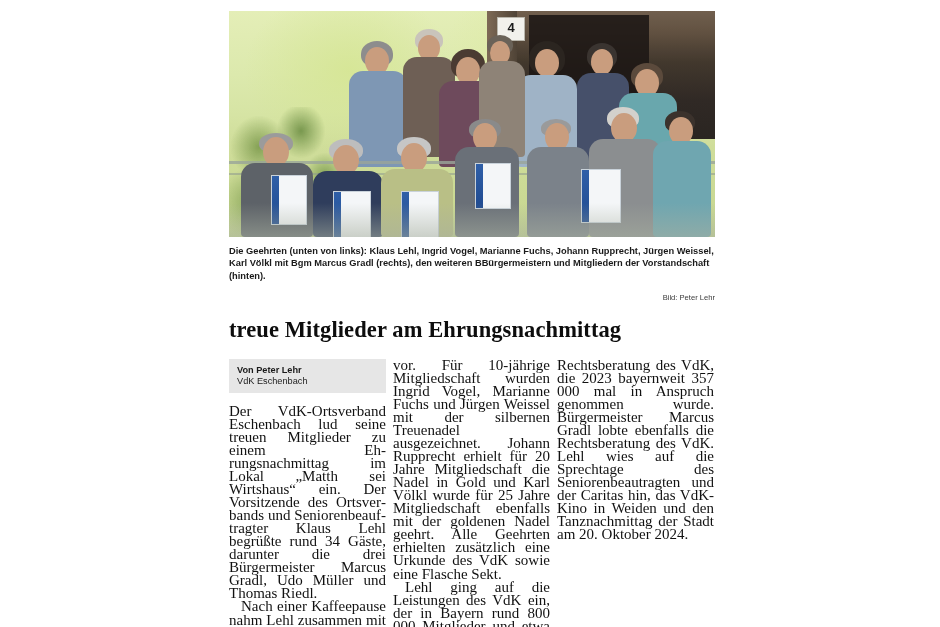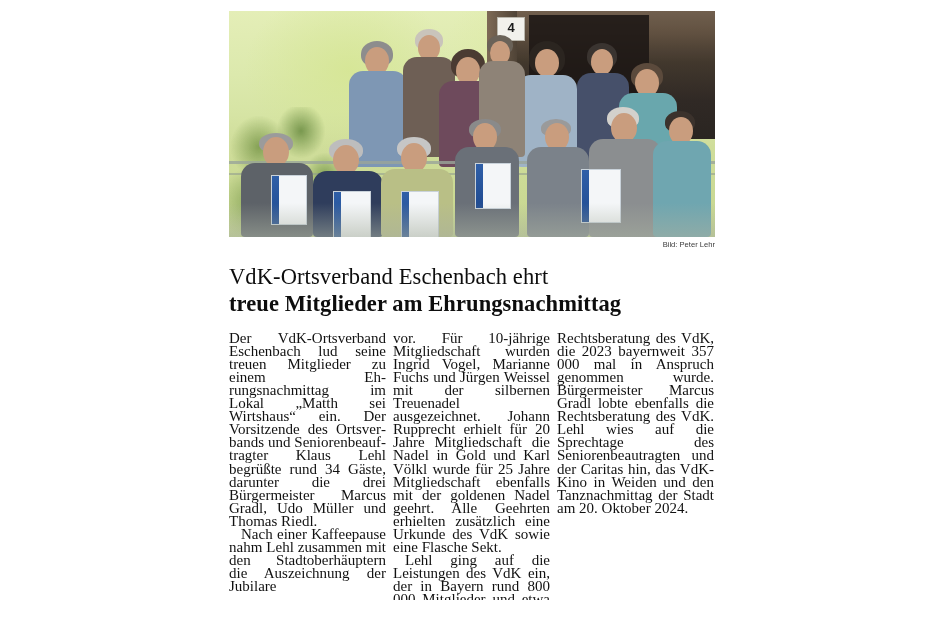--- a/index.html
+++ b/index.html
@@ -141,21 +141,21 @@
     margin-top: 8px;
     font-family: "Liberation Sans", sans-serif;
     font-size: 9.3px;
     line-height: 12.4px;
     font-weight: bold;
     color: #1a1a1a;
     text-align: left;
   }
   .credit {
     width: 486px;
-    margin-top: 3px;
+    margin-top: 11px;
     font-family: "Liberation Sans", sans-serif;
     font-size: 7.6px;
     line-height: 10px;
     color: #3a3a3a;
     text-align: right;
   }
 
   
   .headline {
     width: 486px;
@@ -304,30 +304,34 @@
       </div>
       <div class="pz">
         <div class="hair" style="left:436px;top:100px;width:30px;height:22px;background:#3b322c;"></div>
         <div class="head" style="left:440px;top:106px;width:24px;height:28px;"></div>
         <div class="body" style="left:424px;top:130px;width:58px;height:96px;background:#6fa6b0;"></div>
       </div>
 
       <div class="photo-grad-bottom"></div>
     </div>
 
+    <div class="caption">Die Geehrten (unten von links): Klaus Lehl, Ingrid Vogel, Marianne Fuchs, Johann Rupprecht, Jürgen Weissel, Karl Völkl mit Bgm Marcus Gradl (rechts), den weiteren BBürgermeistern und Mitgliedern der Vorstandschaft (hinten).</div>
     <div class="credit">Bild: Peter Lehr</div>
 
     <h1 class="headline">
-      <span class="l1">VdK-Ortsverband Eschenbach ehrt</span>
       <span class="l2">treue Mitglieder am Ehrungsnachmittag</span>
     </h1>
 
     <div class="cols">
 
       <div class="col col1">
+        <div class="byline">
+          <span class="b-author">Von Peter Lehr</span>
+          <span class="b-org">VdK Eschenbach</span>
+        </div>
         <div class="body-text">
           <p>Der VdK-Ortsverband Eschenbach lud seine treuen Mitglieder zu einem Eh­rungsnachmittag im Lokal „Matth sei Wirtshaus“ ein. Der Vorsitzende des Ortsver­bands und Seniorenbeauf­tragter Klaus Lehl begrüßte rund 34 Gäste, darunter die drei Bürgermeister Marcus Gradl, Udo Müller und Tho­mas Riedl.</p>
           <p>Nach einer Kaffeepause nahm Lehl zusammen mit den Stadtoberhäuptern die Auszeichnung der Jubilare</p>
         </div>
       </div>
 
       <div class="col col2">
         <div class="body-text">
           <p>vor. Für 10-jährige Mitglied­schaft wurden Ingrid Vogel, Marianne Fuchs und Jürgen Weissel mit der silbernen Treuenadel ausgezeichnet. Johann Rupprecht erhielt für 20 Jahre Mitgliedschaft die Nadel in Gold und Karl Völkl wurde für 25 Jahre Mitglied­schaft ebenfalls mit der gol­denen Nadel geehrt. Alle Ge­ehrten erhielten zusätzlich eine Urkunde des VdK sowie eine Flasche Sekt.</p>
           <p>Lehl ging auf die Leistun­gen des VdK ein, der in Bay­ern rund 800 000 Mitglieder und etwa 12 800 ehrenamt­lich Engagierte in den Orts­vereinen hat. Er betonte die</p>

